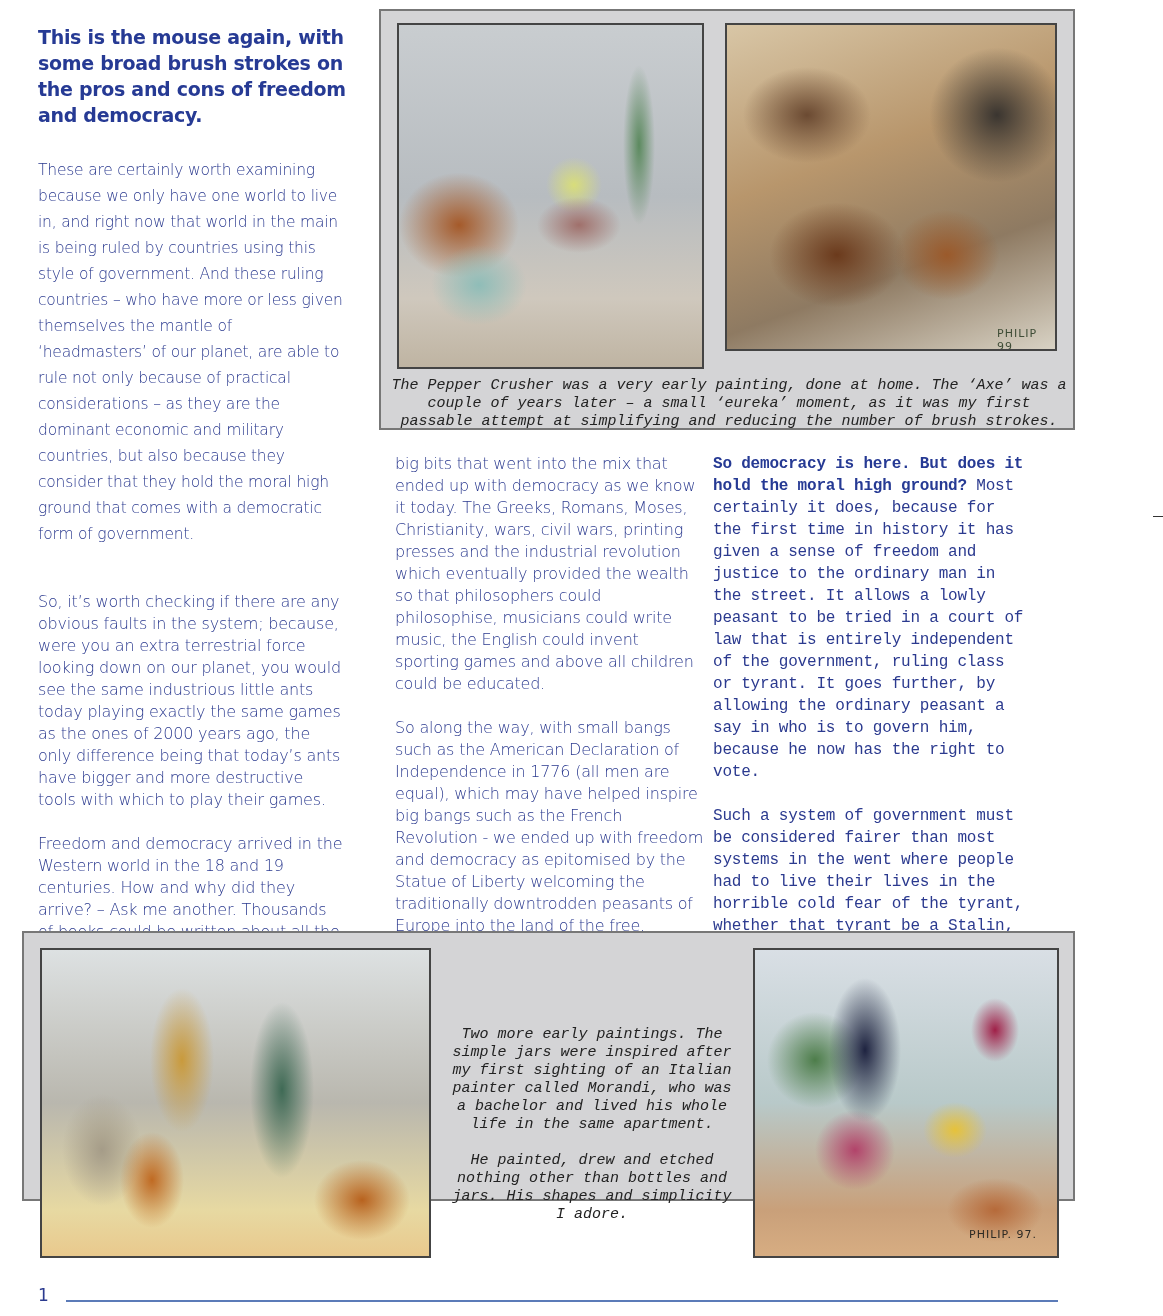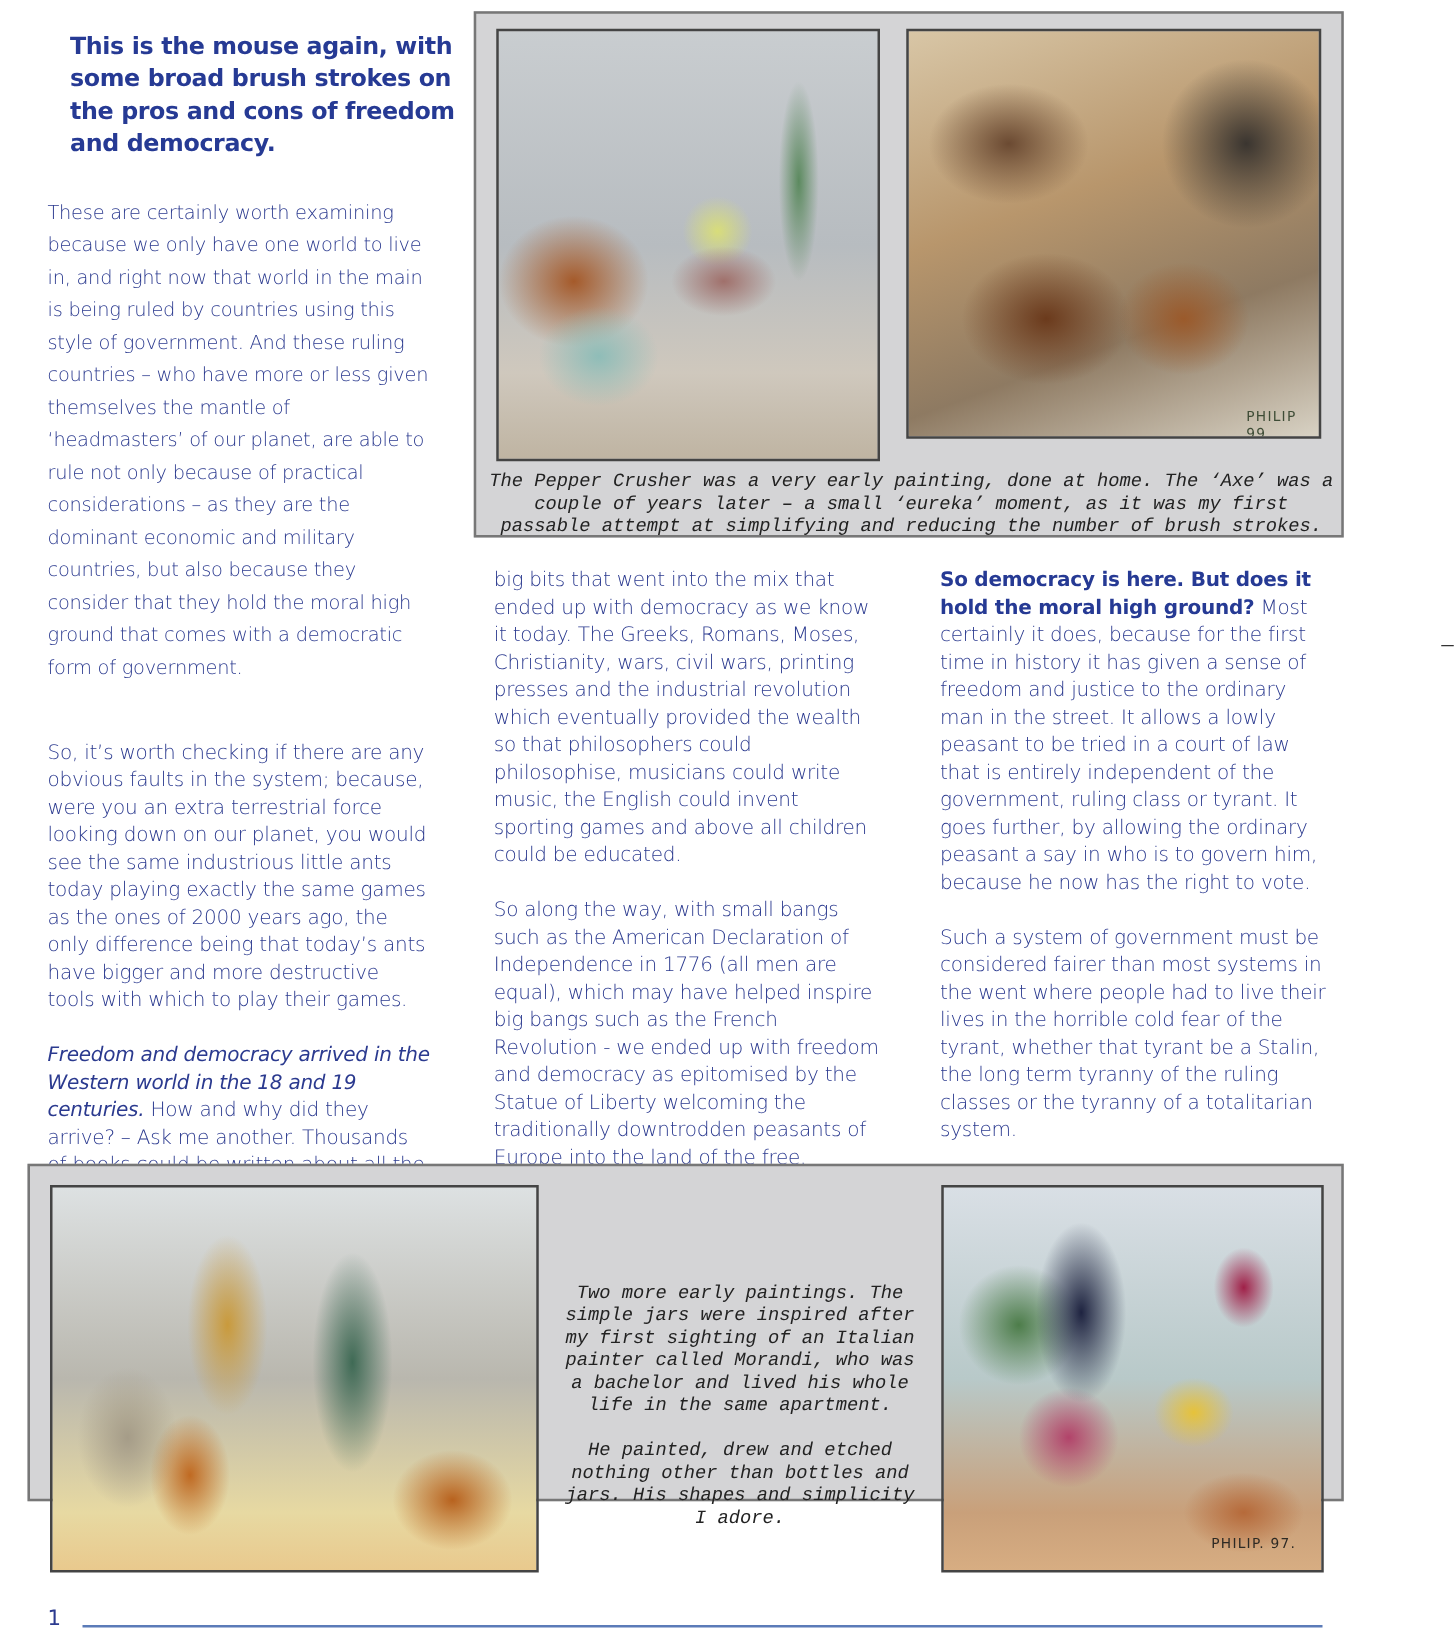--- a/index.html
+++ b/index.html
@@ -8,24 +8,24 @@
     overflow: hidden; font-family: "DejaVu Sans", sans-serif;
   }
   .body-text {
     position: absolute; color: #2b3a8f; font-size: 16px; line-height: 22px;
     font-family: "DejaVu Sans", sans-serif; font-weight: 300; letter-spacing: -0.2px;
   }
   .body-text p { margin-bottom: 22px; }
   .heading {
     position: absolute; left: 38px; top: 24px; width: 310px;
     color: #263a94; font-size: 19px; line-height: 26px; font-weight: bold;
-    font-family: "DejaVu Sans", sans-serif; letter-spacing: -0.3px; margin-left: 18px;
+    font-family: "DejaVu Sans", sans-serif; letter-spacing: -0.3px;
   }
   .strong { font-weight: bold; color: #263a94; }
-  .italic { font-style: italic; }
+  .italic { }
   .frame {
     position: absolute; background: #d4d4d6; border: 2px solid #777;
   }
   .painting {
     position: absolute; border: 2px solid #444; overflow: hidden;
   }
   .caption {
     position: absolute; font-family: Liberation Mono, monospace; font-style: italic;
     color: #222; font-size: 15px; line-height: 18px; text-align: center;
   }
@@ -51,21 +51,21 @@
   <p style="margin-bottom:44px; font-size:15.5px; line-height:26px;">These are certainly worth examining because we only have one world to live in, and right now that world in the main is being ruled by countries using this style of government. And these ruling countries – who have more or less given themselves the mantle of ‘headmasters’ of our planet, are able to rule not only because of practical considerations – as they are the dominant economic and military countries, but also because they consider that they hold the moral high ground that comes with a democratic form of government.</p>
   <p>So, it’s worth checking if there are any obvious faults in the system; because, were you an extra terrestrial force looking down on our planet, you would see the same industrious little ants today playing exactly the same games as the ones of 2000 years ago, the only difference being that today’s ants have bigger and more destructive tools with which to play their games.</p>
   <p><span class="italic">Freedom and democracy arrived in the Western world in the 18 and 19 centuries.</span><span> How and why did they arrive? – Ask me another. Thousands of books could be written about all the little and</span></p>
 </div>
 
 <div class="body-text" style="left:395px; top:453px; width:310px;">
   <p>big bits that went into the mix that ended up with democracy as we know it today. The Greeks, Romans, Moses, Christianity, wars, civil wars, printing presses and the industrial revolution which eventually provided the wealth so that philosophers could philosophise, musicians could write music, the English could invent sporting games and above all children could be educated.</p>
   <p>So along the way, with small bangs such as the American Declaration of Independence in 1776 (all men are equal), which may have helped inspire big bangs such as the French Revolution - we ended up with freedom and democracy as epitomised by the Statue of Liberty welcoming the traditionally downtrodden peasants of Europe into the land of the free.</p>
 </div>
 
-<div class="body-text" style="left:752px; top:453px; width:312px;">
+<div class="body-text" style="left:713px; top:453px; width:312px;font-family:Liberation Mono, monospace;">
   <p><span class="strong">So democracy is here. But does it hold the moral high ground?</span><span> Most certainly it does, because for the first time in history it has given a sense of freedom and justice to the ordinary man in the street. It allows a lowly peasant to be tried in a court of law that is entirely independent of the government, ruling class or tyrant. It goes further, by allowing the ordinary peasant a say in who is to govern him, because he now has the right to vote.</span></p>
   <p>Such a system of government must be considered fairer than most systems in the went where people had to live their lives in the horrible cold fear of the tyrant, whether that tyrant be a Stalin, the long term tyranny of the ruling classes or the tyranny of a totalitarian system.</p>
 </div>
 
 <div class="tick"></div>
 
 <div class="frame" style="left:379px; top:9px; width:696px; height:421px;">
   <div class="painting" style="left:16px; top:12px; width:307px; height:346px;
        background:
          radial-gradient(ellipse 60px 40px at 180px 200px, #a0706b 0%, transparent 70%),

